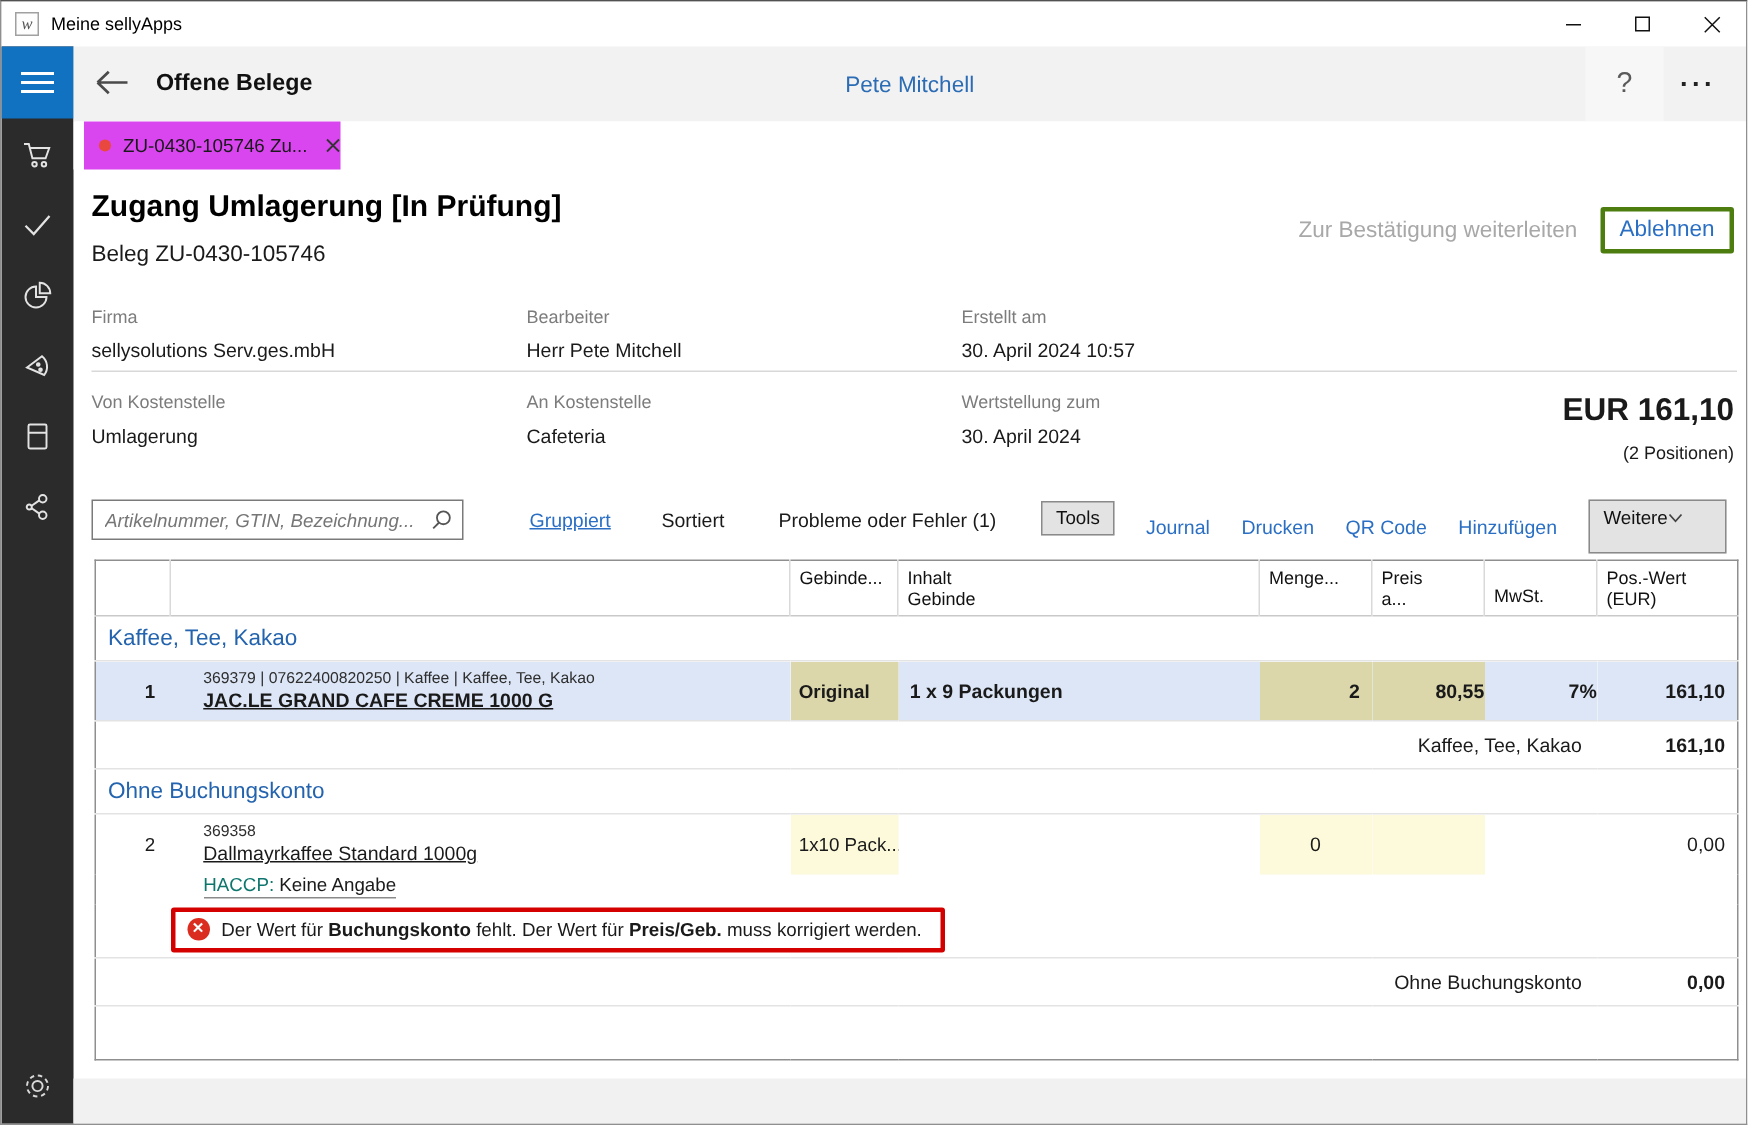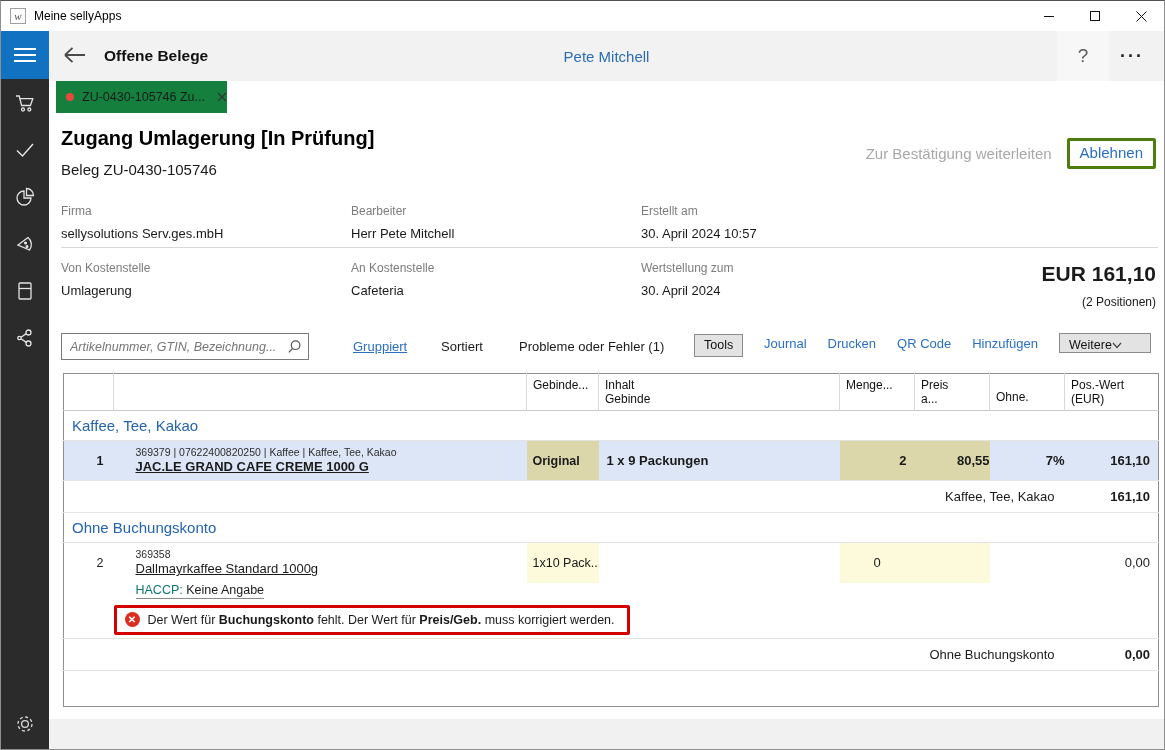--- a/index.html
+++ b/index.html
@@ -36,21 +36,21 @@
   .header-user { position:absolute; left:0; right:0; top:17px; text-align:center; font-size:15px; color:#2b6cb5; }
   .help-block { position:absolute; right:55px; top:0; width:52px; height:50px; background:#f7f7f7;
                 display:flex; align-items:center; justify-content:center;
                 font-size:19px; color:#5a5a5a; }
   .more-dots { position:absolute; right:10px; top:0; width:44px; height:50px; display:flex;
                align-items:center; justify-content:center; font-size:18px; font-weight:bold;
                letter-spacing:2px; color:#222; }
 
   
   .tabbar { position:absolute; left:48px; top:80px; right:0; height:32px; background:#fff; }
-  .tab { position:absolute; left:7px; top:0; width:171px; height:32px; background:#15803d;
+  .tab { position:absolute; left:7px; top:0; width:171px; height:32px; background:#d946ef;
          display:flex; align-items:center; padding:0 10px; cursor:pointer; }
   .tab-dot { width:8px; height:8px; border-radius:50%; background:#e8483e; margin-right:8px; flex:0 0 auto; }
   .tab-label { font-size:12.5px; color:#1a1a1a; white-space:nowrap; }
   .tab-close { margin-left:12px; display:flex; align-items:center; }
 
   
   .doc-title { position:absolute; left:60px; top:126px; font-size:20px; font-weight:bold; color:#000; }
   .doc-subtitle { position:absolute; left:60px; top:160px; font-size:15px; color:#1a1a1a; }
   .doc-actions { position:absolute; right:8px; top:137px; display:flex; align-items:center; gap:15px; }
   .action-forward { font-size:15px; color:#a8a8a8; }
@@ -74,21 +74,21 @@
   .tb-link { position:absolute; top:338px; font-size:13px; white-space:nowrap; }
   .link-blue { color:#2a6fc4; cursor:pointer; }
   .tb-grouped { left:352px; text-decoration:underline; }
   .tb-sorted { left:440px; color:#1a1a1a; cursor:pointer; }
   .tb-problems { left:518px; color:#1a1a1a; cursor:pointer; }
   .btn-gray { background:#e3e3e3; border:1px solid #8a8a8a; font-size:12.5px; color:#111;
               padding:3px 9px 4px; cursor:pointer; font-family:"Liberation Sans", sans-serif; }
   .tb-tools { position:absolute; left:693px; top:333px; }
   .tb-right { position:absolute; right:13px; top:332px; display:flex; align-items:center; gap:21px; }
   .tb-right .rlink { font-size:13px; color:#2a6fc4; cursor:pointer; white-space:nowrap; }
-  .btn-more { display:flex; align-items:center; width:92px; padding:4px 9px 0; }
+  .btn-more { display:flex; align-items:center; width:92px; padding:4px 9px 16px; }
 
   
   .grid { position:absolute; left:62px; top:372px; width:1095px; border-collapse:collapse;
           table-layout:fixed; border:1px solid #8f8f8f; font-size:13px; }
   .grid td { vertical-align:middle; overflow:hidden; white-space:nowrap; }
   tr.hdr { border-bottom:1px solid #c9c9c9; }
   tr.hdr td { font-size:12px; color:#111; vertical-align:top; padding:4px 6px;
               border-right:1px solid #d9d9d9; white-space:pre-line; height:33px; }
   tr.hdr td:last-child { border-right:none; }
   tr.hdr td.vbottom { vertical-align:bottom; padding-bottom:6px; }
@@ -310,21 +310,21 @@
     <tbody>
       <tr class="hdr">
         <td></td>
         <td></td>
         <td>Gebinde...</td>
         <td>Inhalt
 Gebinde</td>
         <td>Menge...</td>
         <td>Preis
 a...</td>
-        <td class="vbottom">Ohne.</td>
+        <td class="vbottom">MwSt.</td>
         <td>Pos.-Wert
 (EUR)</td>
       </tr>
 
       <tr class="group">
         <td colspan="8">Kaffee, Tee, Kakao</td>
       </tr>
 
       <tr class="item item1">
         <td class="cell-num bold">1</td>

